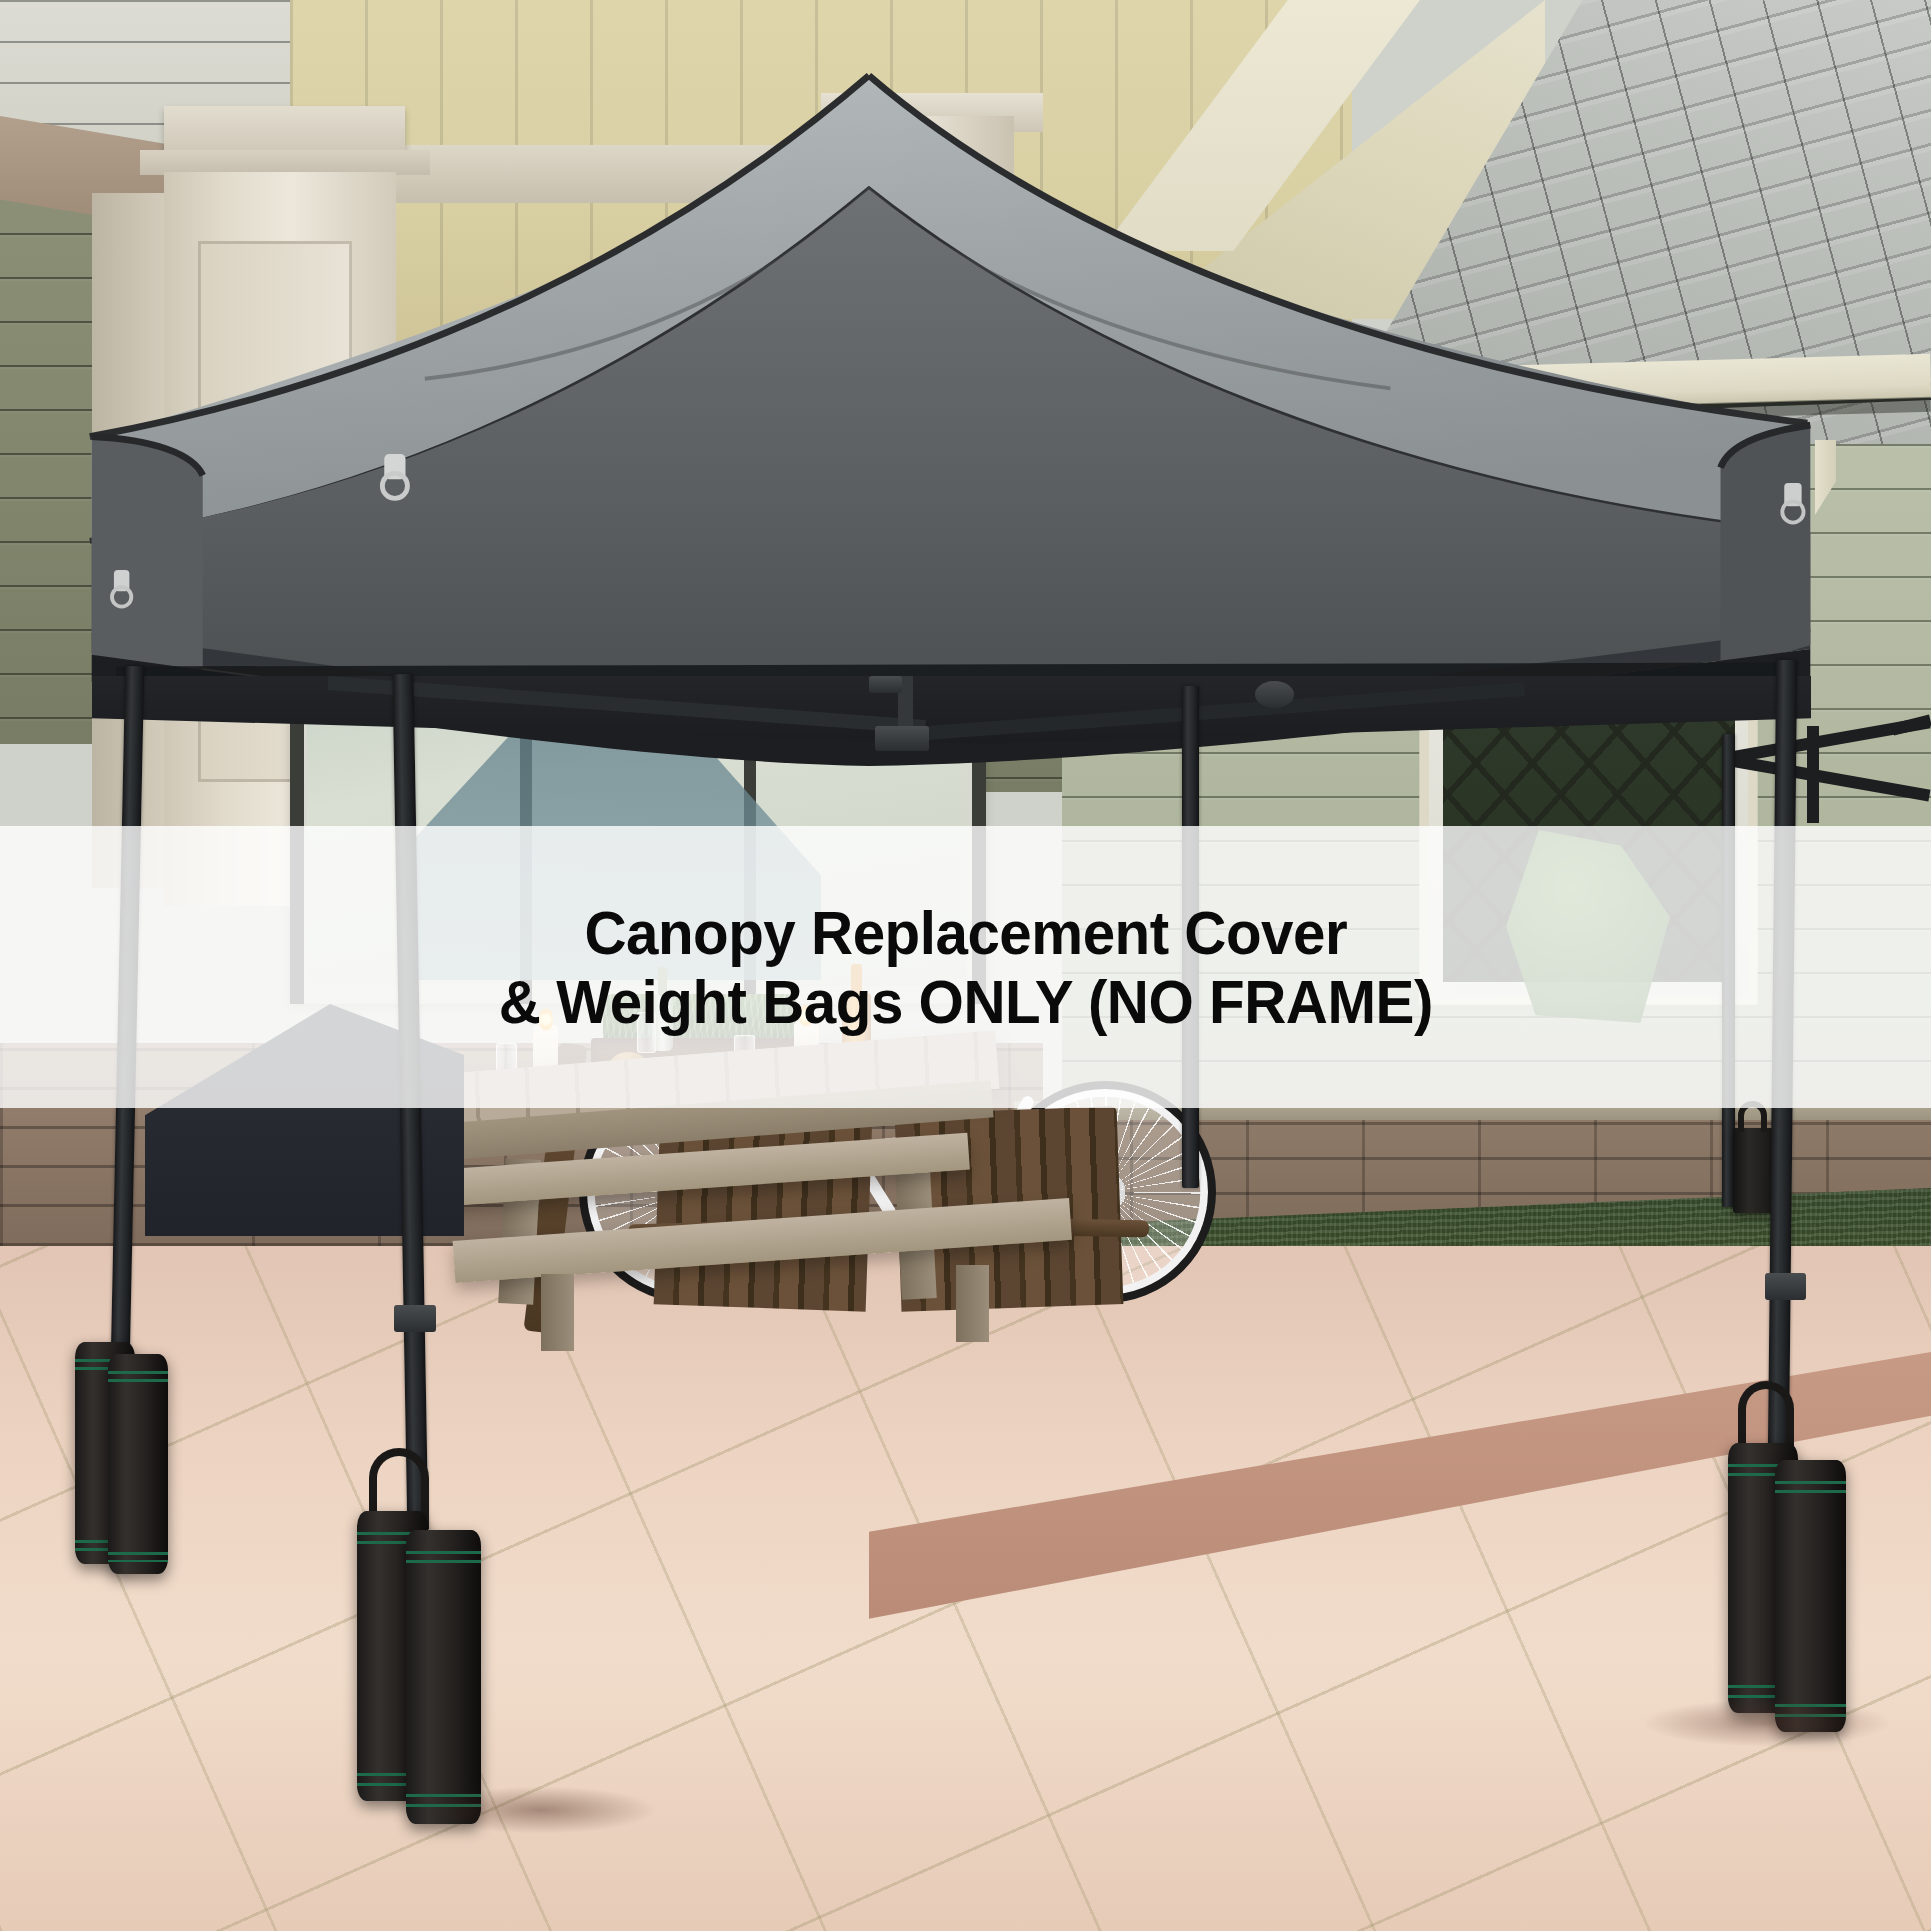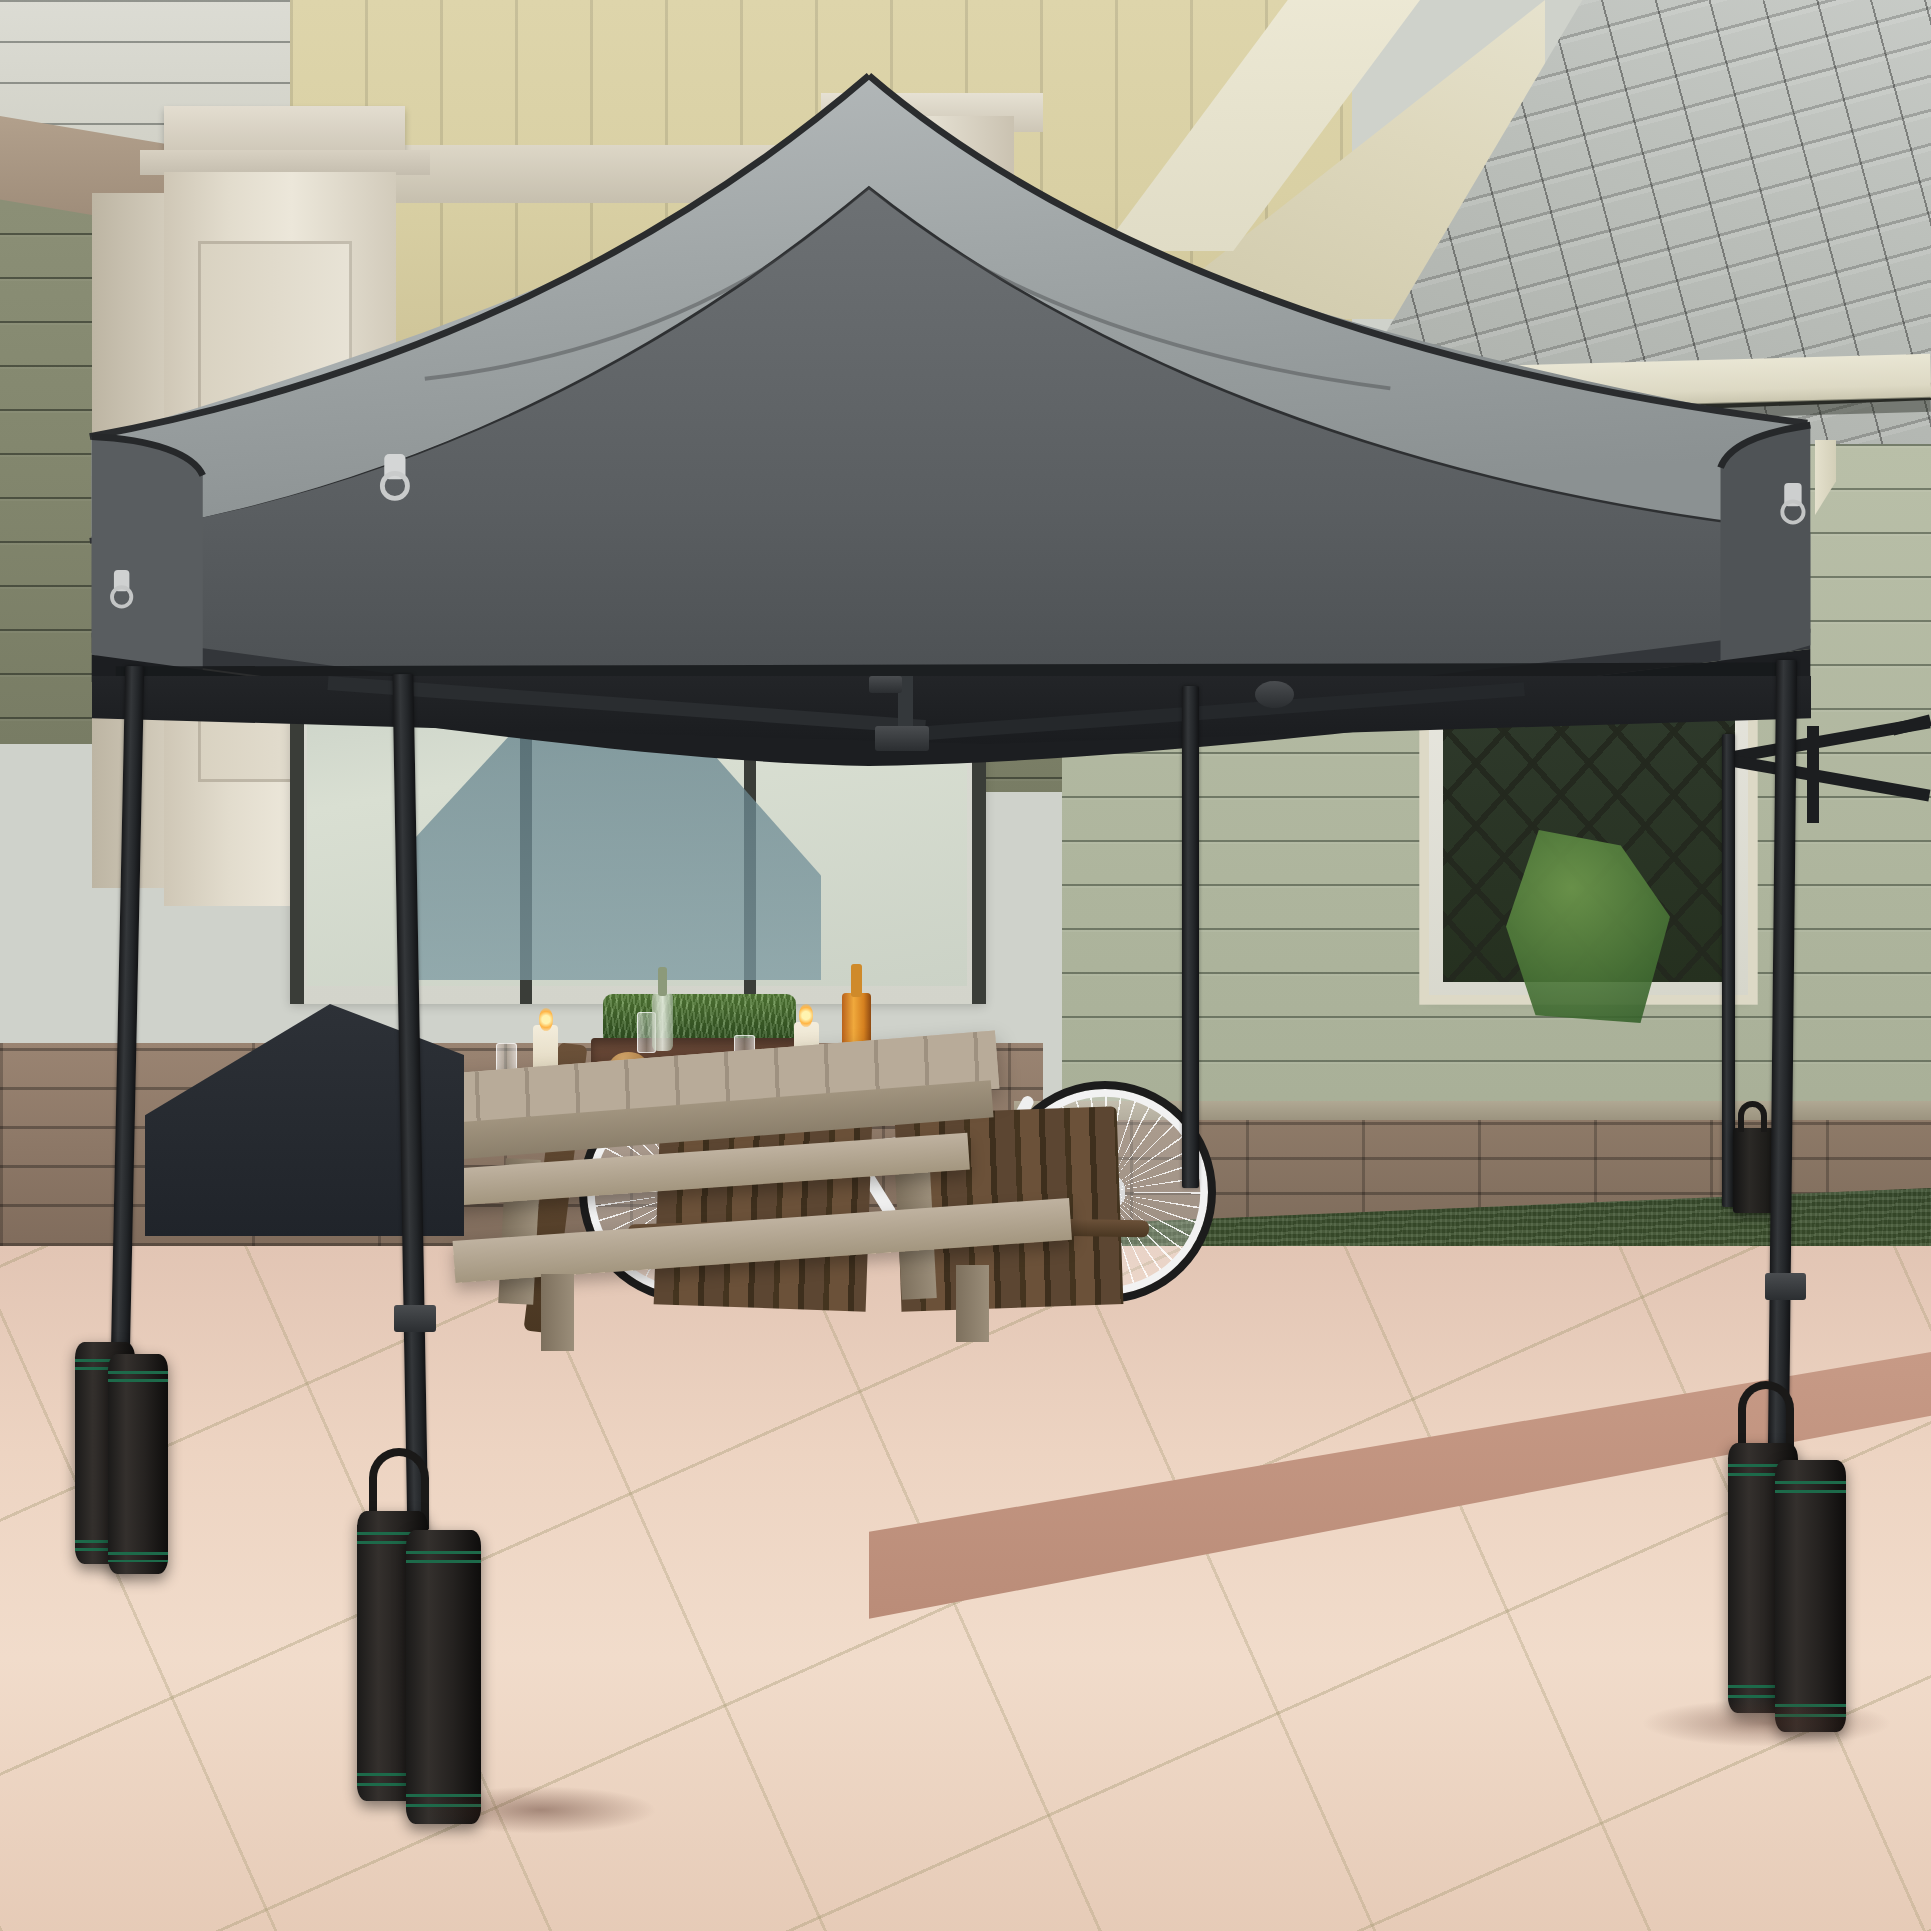--- a/index.html
+++ b/index.html
@@ -582,15 +582,21 @@
       <div class="bag-stripe" style="position:absolute;left:0;bottom:25px;width:100%;"></div>
       <div class="bag-stripe" style="position:absolute;left:0;bottom:15.4px;width:100%;"></div>
     </div>
 
     <div class="layer" style="left:425px;top:1786px;width:232px;height:48px;
          background:radial-gradient(ellipse,rgba(80,45,35,.45),rgba(0,0,0,0) 70%);"></div>
     <div class="layer" style="left:1641px;top:1699px;width:251px;height:48px;
          background:radial-gradient(ellipse,rgba(80,45,35,.40),rgba(0,0,0,0) 70%);"></div>
   </div>
 
+  <div id="banner">
+    <div id="banner-text">
+      <span class="l1">Canopy Replacement Cover</span>
+      <span class="l2">&amp; Weight Bags ONLY (NO FRAME)</span>
+    </div>
+  </div>
 
 </div>
 
 
 </body></html>

